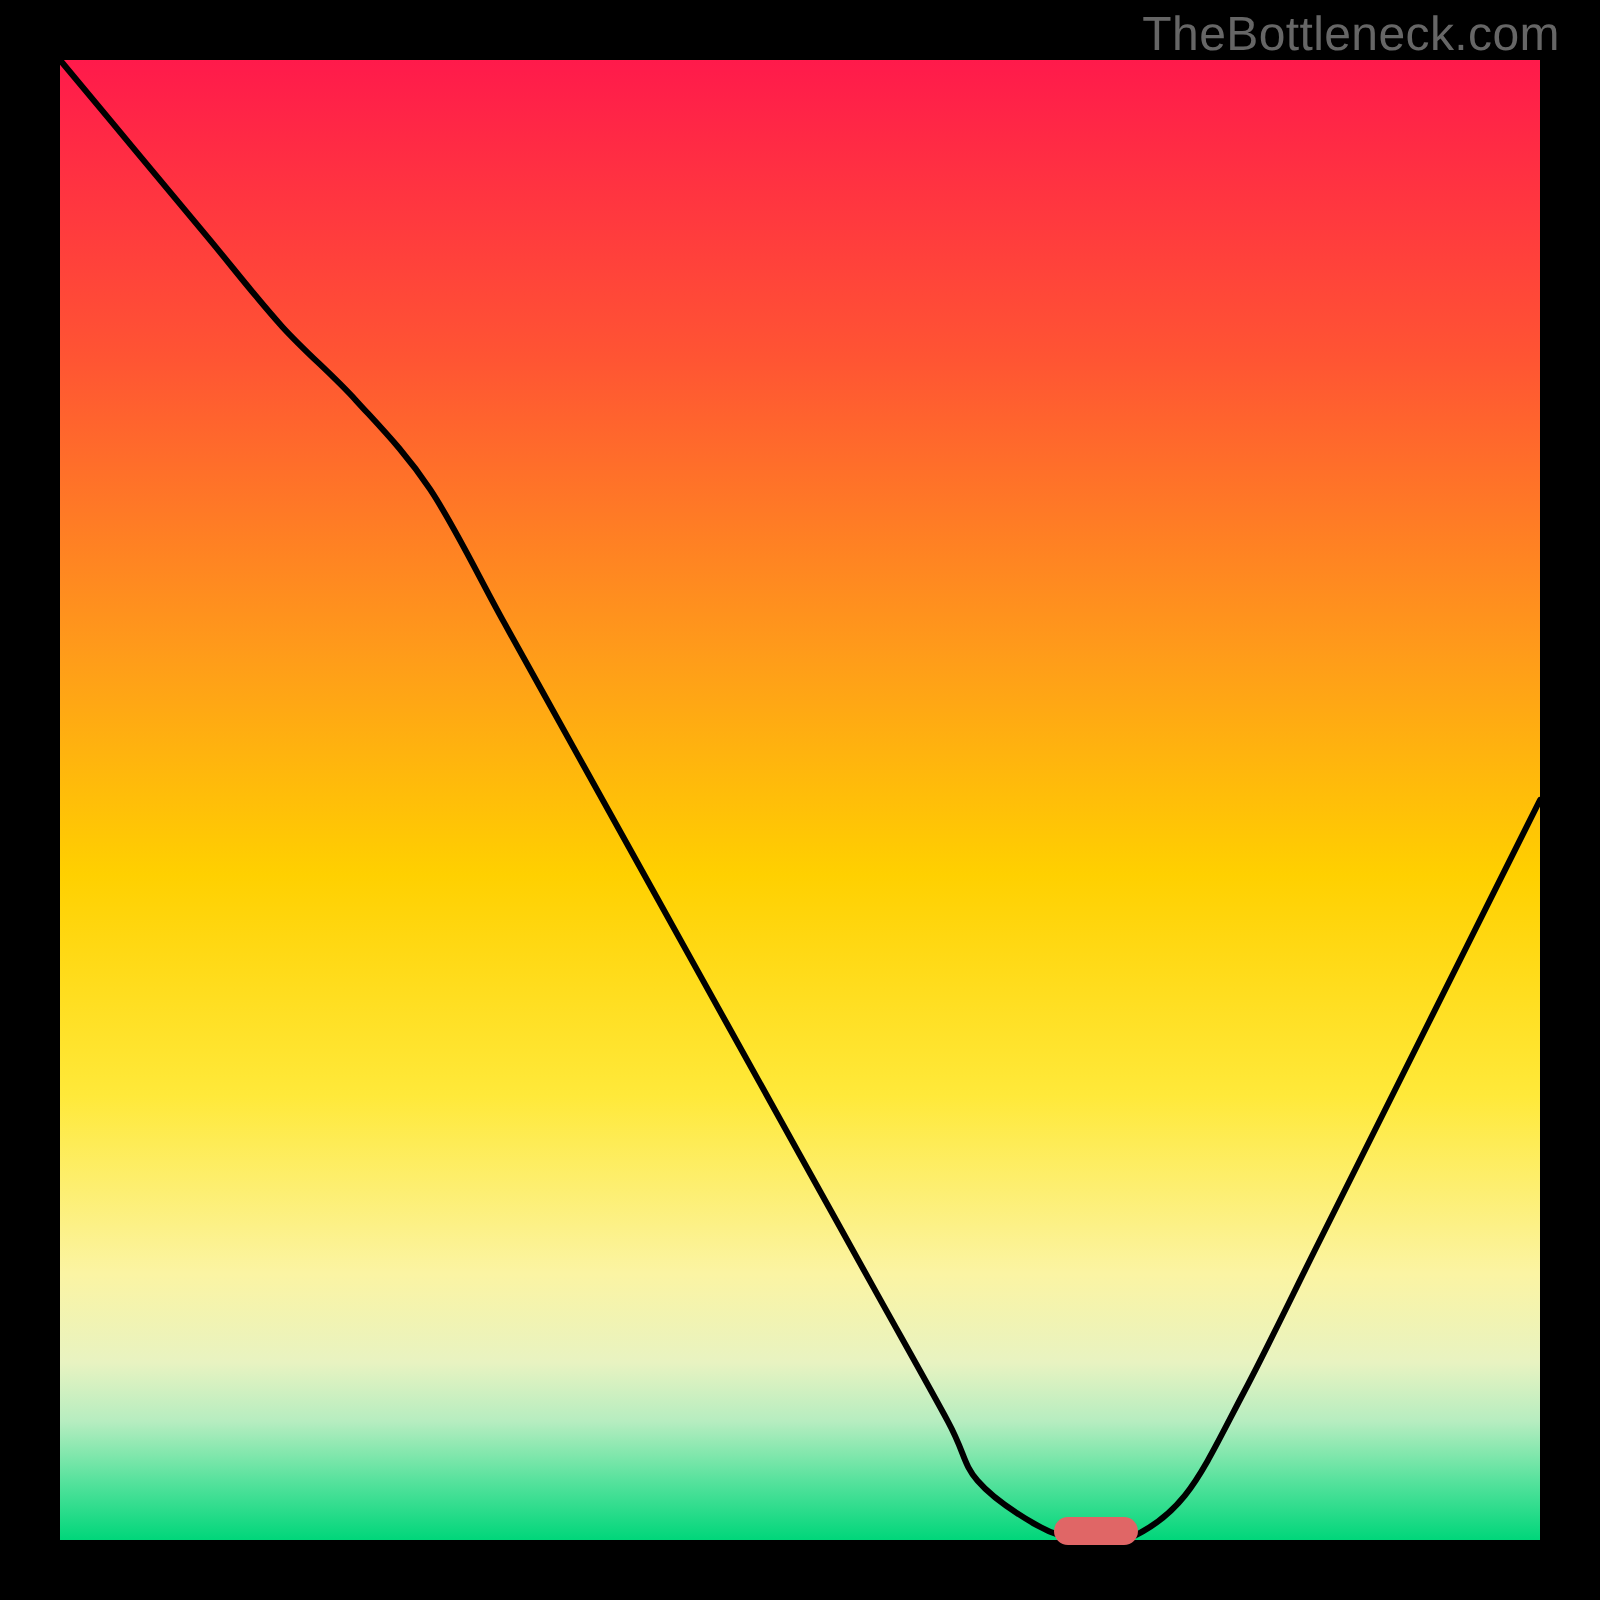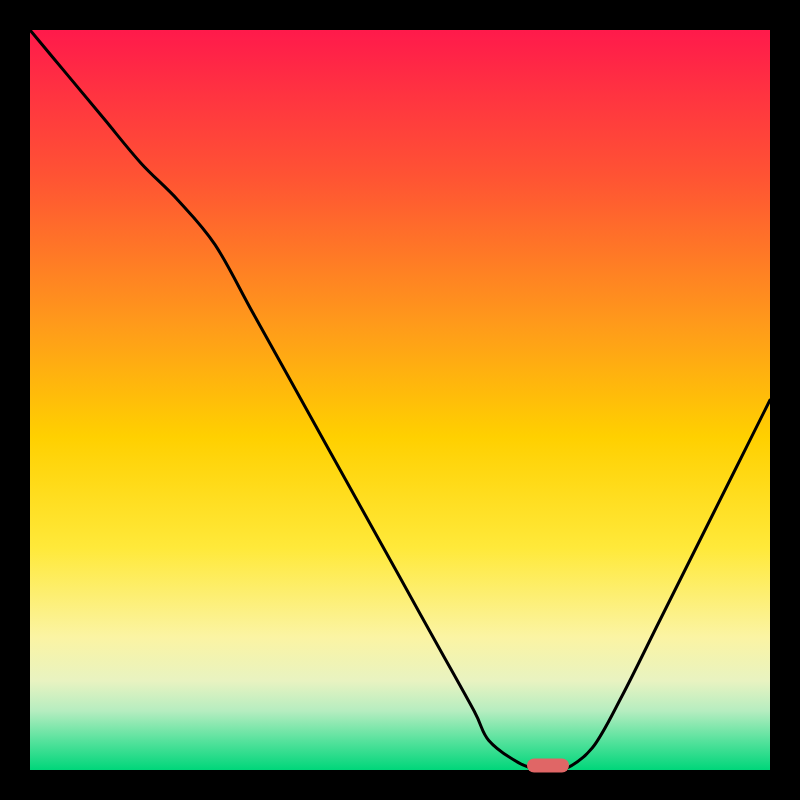--- a/index.html
+++ b/index.html
@@ -28,20 +28,21 @@
   svg {
     position: absolute;
     top: 0;
     left: 0;
   }
 </style>
 </head>
 <body>
 
 <div class="frame">
+  <div class="watermark">TheBottleneck.com</div>
   <svg id="chart-svg" width="800" height="800">
       <defs>
         <linearGradient id="bg-grad" x1="0" y1="0" x2="0" y2="1">
           <stop offset="0%" stop-color="#ff1a4b"></stop>
           <stop offset="20%" stop-color="#ff5433"></stop>
           <stop offset="40%" stop-color="#ff9b1a"></stop>
           <stop offset="55.00000000000001%" stop-color="#ffd000"></stop>
           <stop offset="70%" stop-color="#ffe93a"></stop>
           <stop offset="82%" stop-color="#fbf4a3"></stop>
           <stop offset="88%" stop-color="#e8f3c1"></stop>

